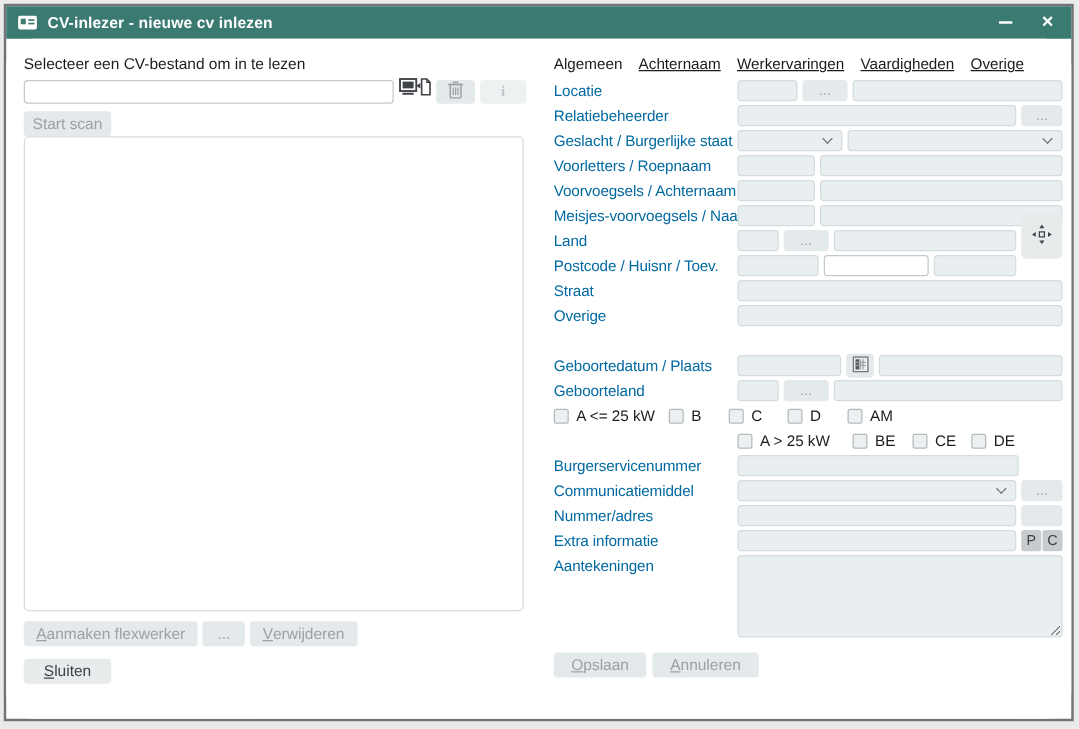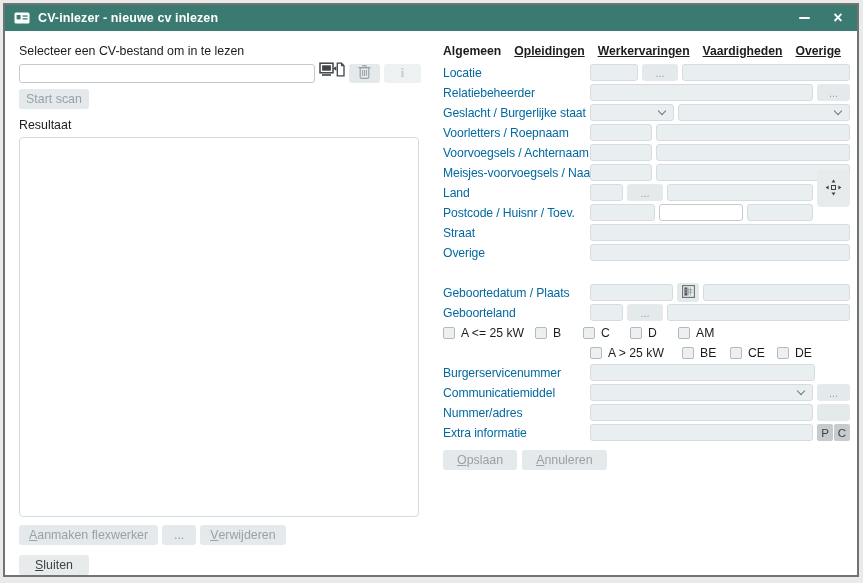--- a/index.html
+++ b/index.html
@@ -50,21 +50,21 @@
   .result-label { margin-top:9px; }
   .result-box { width:400px; height:380px; border:1px solid #d5dcdf; border-radius:4px; background:#fff; }
   .left-btn-row { display:flex; gap:4px; margin-top:8px; }
   .left-btn-row .btn, .sluiten { height:20px; padding:0 10px; }
   .btn-more { width:34px; padding:0 !important; }
   .sluiten { margin-top:10px; width:70px; background:#e8ebec; }
 
   
   .right-panel { position:absolute; left:438px; top:13px; width:407px; }
   .tabs { display:flex; gap:13px; height:14px; margin-bottom:6px; align-items:baseline; }
-  .tab { font-size:12.2px; color:#1c1c1c; white-space:nowrap;font-weight:bold; }
+  .tab { font-size:12.2px; color:#1c1c1c; white-space:nowrap; }
   .tab.link { text-decoration:underline; cursor:pointer; }
 
   .frow { display:flex; align-items:center; height:17px; margin-bottom:3px; }
   .flabel { width:147px; flex:none; font-size:12.2px; color:#0369a1; white-space:nowrap;
             letter-spacing:-0.1px; }
   .fctrl { flex:1; display:flex; gap:4px; align-items:center; height:17px; min-width:0; }
   .fctrl .grow { flex:1; min-width:0; }
   .btn-dots { width:36px; height:17px; flex:none; font-size:11px; }
   .vspace { height:20px; }
 
@@ -146,21 +146,20 @@
             </svg>
           </span>
         </button>
         <button class="btn sq-btn light">
           <span style="color:#c2c7ca;font-weight:bold;font-size:12px;font-family:'Liberation Serif',serif;">i</span>
         </button>
       </div>
 
       <button class="btn start-scan">Start scan</button>
 
-      <div class="sect-label result-label">Resultaat</div>
       <div class="result-box"></div>
 
       <div class="left-btn-row">
         <button class="btn">
             <span class="u">A</span>
             <span>anmaken flexwerker</span>
           </button>
         <button class="btn btn-more">...</button>
         <button class="btn">
             <span class="u">V</span>
@@ -171,21 +170,21 @@
       <button class="btn enabled sluiten">
           <span class="u">S</span>
           <span>luiten</span>
         </button>
     </div>
 
     <div class="right-panel">
 
       <div class="tabs">
         <span class="tab">Algemeen</span>
-        <span class="tab link">Opleidingen</span>
+        <span class="tab link">Achternaam</span>
         <span class="tab link">Werkervaringen</span>
         <span class="tab link">Vaardigheden</span>
         <span class="tab link">Overige</span>
       </div>
 
       <div class="frow">
         <span class="flabel">Locatie</span>
         <span class="fctrl">
           <input class="in w48" style="">
           <button class="btn btn-dots">...</button>
@@ -388,20 +387,26 @@
         <span class="flabel">Extra informatie</span>
         <span class="fctrl" style="gap:4px;">
           <input class="in grow" style="">
           <span style="display:flex;gap:1px;">
             <button class="mini-btn">P</button>
             <button class="mini-btn">C</button>
           </span>
         </span>
       </div>
 
+      <div class="frow ta-row">
+        <span class="flabel">Aantekeningen</span>
+        <span class="fctrl" style="align-items:flex-start;">
+          <textarea class="textarea grow" style=""></textarea>
+        </span>
+      </div>
 
       <div class="footer-row">
         <button class="btn">
             <span class="u">O</span>
             <span>pslaan</span>
           </button>
         <button class="btn">
             <span class="u">A</span>
             <span>nnuleren</span>
           </button>

